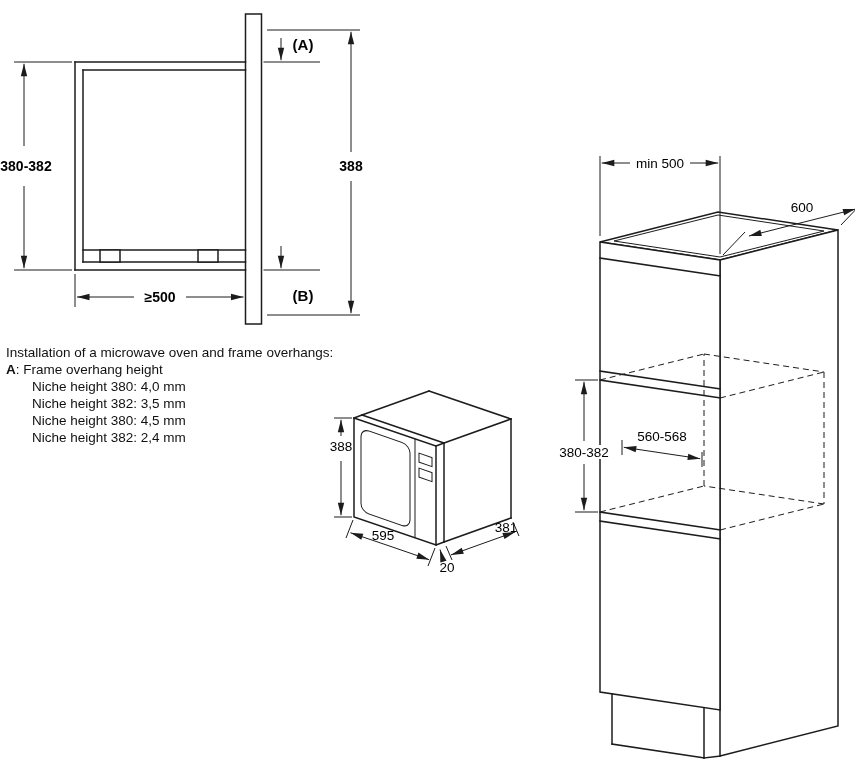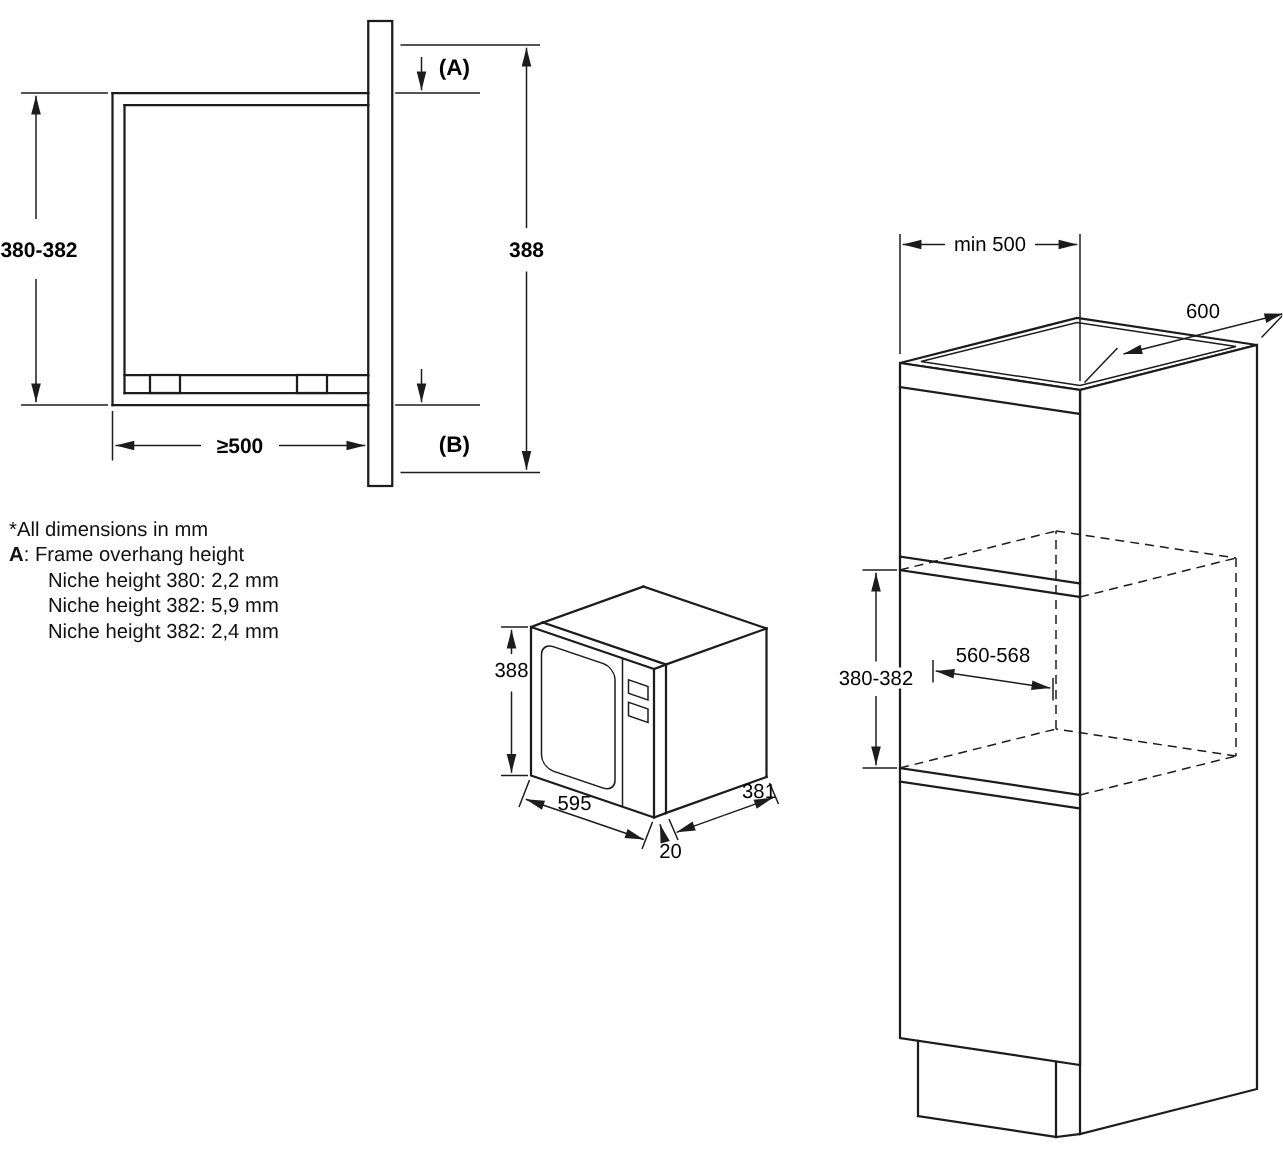--- a/index.html
+++ b/index.html
@@ -161,22 +161,23 @@
     <line class="d" x1="598" y1="380" x2="575" y2="380"></line>
     <line class="d" x1="598" y1="512" x2="575" y2="512"></line>
     <line class="d" x1="584" y1="441" x2="584" y2="381.8" marker-end="url(#ah)"></line>
     <line class="d" x1="584" y1="464" x2="584" y2="510.2" marker-end="url(#ah)"></line>
     <rect x="556" y="445" width="56" height="14" fill="#fff" stroke="none"></rect>
     <text class="dim" x="584" y="456.5" text-anchor="middle">380-382</text>
   </g>
 </svg>
 
 <div class="notes">
-  <div>*All dimensions in mm</div>
+  <div>Installation of a microwave oven and frame overhangs:</div>
   <div>
     <b>A</b><span>: Frame overhang height</span>
   </div>
-  <div class="ind">Niche height 380: 2,2 mm</div>
-  <div class="ind">Niche height 382: 5,9 mm</div>
+  <div class="ind">Niche height 380: 4,0 mm</div>
+  <div class="ind">Niche height 382: 3,5 mm</div>
+  <div class="ind">Niche height 380: 4,5 mm</div>
   <div class="ind">Niche height 382: 2,4 mm</div>
 </div>
 
 </div>
 
 </body></html>

